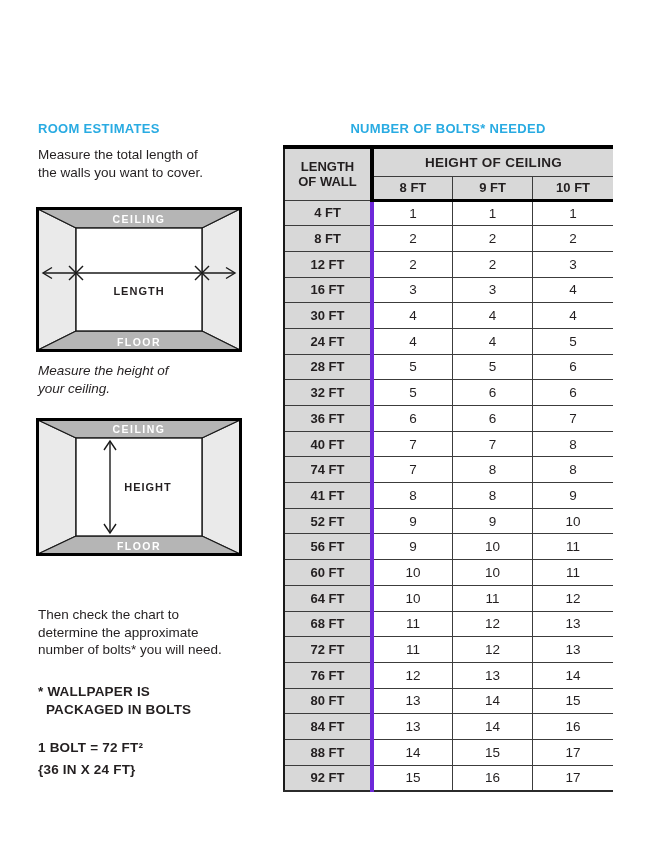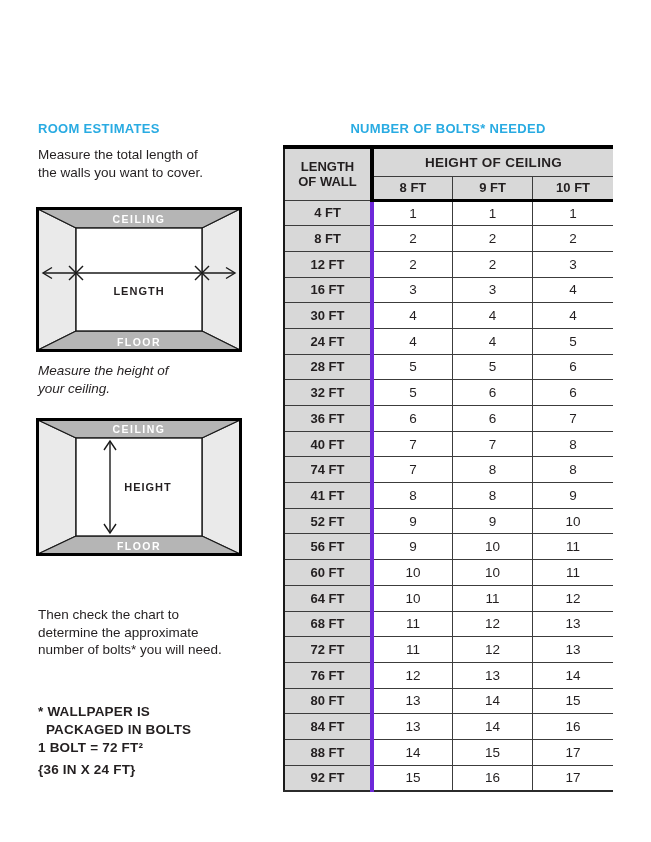--- a/index.html
+++ b/index.html
@@ -43,21 +43,20 @@
   #length-diagram { top: 207px; }
   #height-diagram { top: 418px; }
   .footnote {
     position: absolute;
     left: 38px; top: 683px;
     font-size: 13.5px;
     font-weight: bold;
     line-height: 18px;
     white-space: pre;
     letter-spacing: 0.2px;
-    margin-top: 20px;
   }
   .bolt-def {
     position: absolute;
     left: 38px; top: 737px;
     font-size: 13.5px;
     font-weight: bold;
     line-height: 22px;
     white-space: pre-line;
     letter-spacing: 0.2px;
   }

